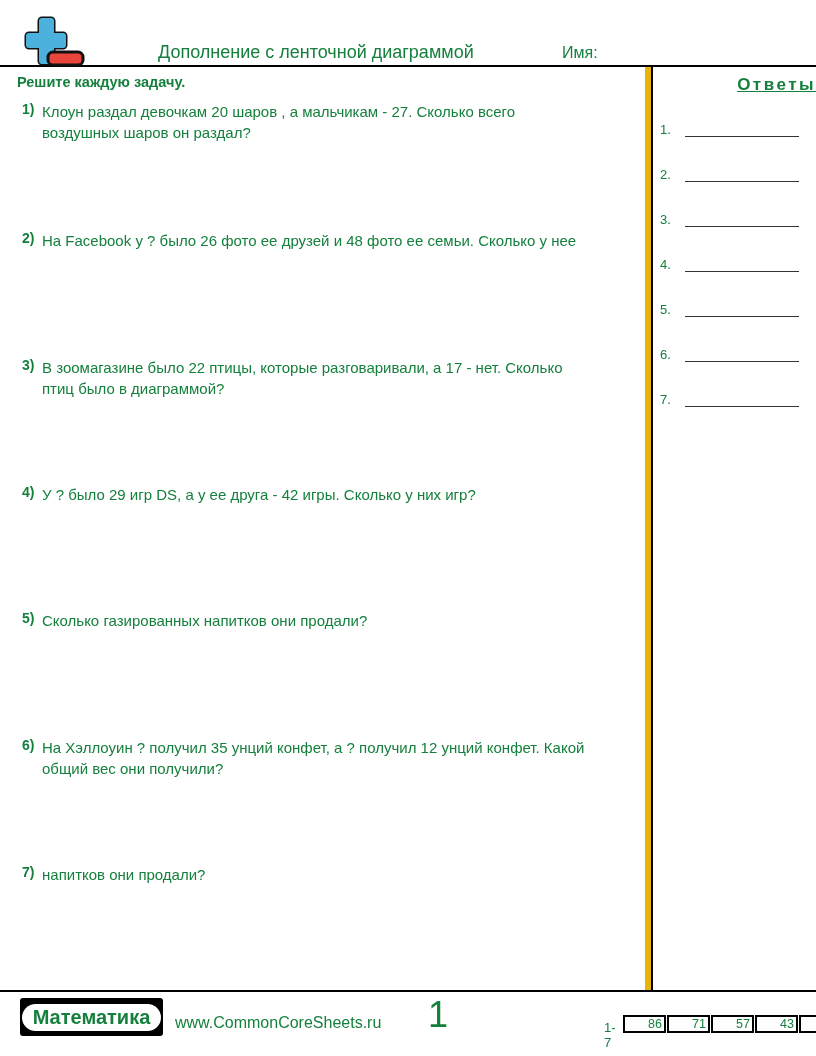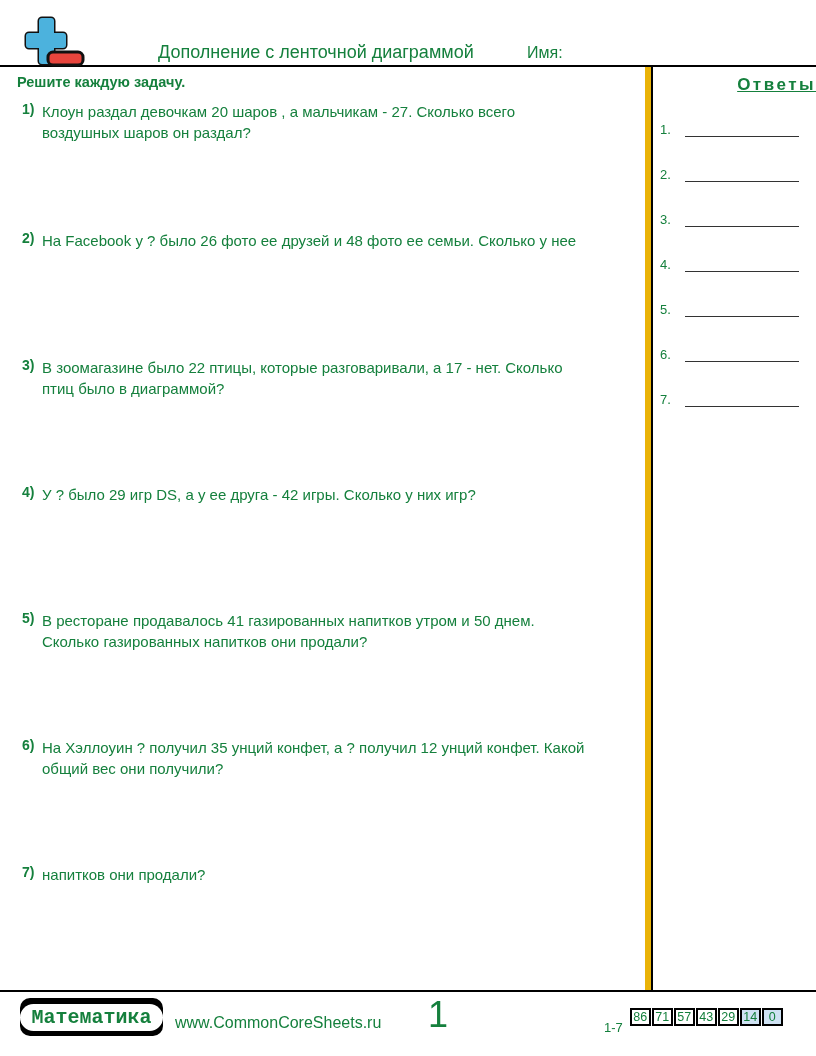--- a/index.html
+++ b/index.html
@@ -6,21 +6,21 @@
   .page {
     position:relative; width:816px; height:1056px; background:#fff;
     font-family:"Liberation Sans", sans-serif; color:#15803d; overflow:hidden;
   }
 
   
   .header { position:absolute; top:0; left:0; width:816px; height:65px;
             border-bottom:2px solid #000; }
   .header-icon { position:absolute; left:24px; top:16px; width:62px; height:52px; z-index:2; }
   .page-title { position:absolute; left:158px; top:42px; font-size:18px; white-space:nowrap; }
-  .name-label { position:absolute; left:527px; top:44px; font-size:16px; }
+  .name-label { position:absolute; left:562px; top:44px; font-size:16px; }
 
   
   .main { position:absolute; top:67px; left:0; width:816px; height:923px; }
   .questions-col { position:absolute; left:0; top:0; width:645px; height:923px;
                    border-right:6px solid #eab308; }
   .answers-col { position:absolute; left:651px; top:0; width:163px; height:923px;
                  border-left:2px solid #000; }
 
   .instructions { position:absolute; left:17px; top:7px; font-size:14.5px; font-weight:bold; }
 
@@ -33,30 +33,30 @@
                      letter-spacing:2.5px; text-decoration:underline; }
   .answer-row { position:absolute; left:7px; width:139px; height:18px; }
   .anum { position:absolute; left:0; bottom:0; font-size:13px; }
   .ablank { position:absolute; left:25px; right:0; bottom:0; height:0;
             border-bottom:1.5px solid #333; }
 
   
   .footer { position:absolute; top:990px; left:0; width:816px; height:64px;
             border-top:2px solid #000; }
   .logo { position:absolute; left:20px; top:6px; width:143px; height:38px; background:#000;
-          border-radius:10px; display:flex; align-items:center; justify-content:center;font-family:Liberation Mono, monospace; }
+          border-radius:3px; display:flex; align-items:center; justify-content:center; }
   .logo-pill { background:#fff; border-radius:17px; padding:2px 11px; font-weight:bold;
                font-size:20px; white-space:nowrap; }
   .website { position:absolute; left:175px; top:22px; font-size:16px; }
   .page-number { position:absolute; left:428px; top:2px; font-size:36px; }
   .score-area { position:absolute; left:604px; top:6px; display:flex; align-items:center; }
   .range-label { font-size:13px; margin-right:7px;margin-top:22px; }
   .cells { display:flex; gap:1px; }
   .score-cell { width:17px; height:14px; border:2px solid #000; background:#fff;
-                font-size:12.5px; line-height:14px; text-align:center; }
+                font-size:12.5px; line-height:14px; text-align:center;padding-left:22px; }
 </style>
 </head>
 <body>
 
 <div class="page">
 
   <div class="header">
     <svg class="header-icon" viewBox="0 0 62 52">
       <rect x="15" y="2" width="15" height="46" rx="3" stroke="#111" stroke-width="3" fill="#4cb2dd"></rect>
       <rect x="2" y="17" width="40" height="15" rx="3" stroke="#111" stroke-width="3" fill="#4cb2dd"></rect>
@@ -100,21 +100,20 @@
         <span class="qnum">4)</span>
         <div class="qtext">
           <span class="qline">У ? было 29 игр DS, а у ее друга - 42 игры. Сколько у них игр?</span>
           <span class="qline"></span>
         </div>
       </div>
 
       <div class="question" style="top:543px">
         <span class="qnum">5)</span>
         <div class="qtext">
-          <span class="qline">В ресторане продавалось 41 газированных напитков утром и 50 днем.</span>
           <span class="qline">Сколько газированных напитков они продали?</span>
         </div>
       </div>
 
       <div class="question" style="top:670px">
         <span class="qnum">6)</span>
         <div class="qtext">
           <span class="qline">На Хэллоуин ? получил 35 унций конфет, а ? получил 12 унций конфет. Какой</span>
           <span class="qline">общий вес они получили?</span>
         </div>

